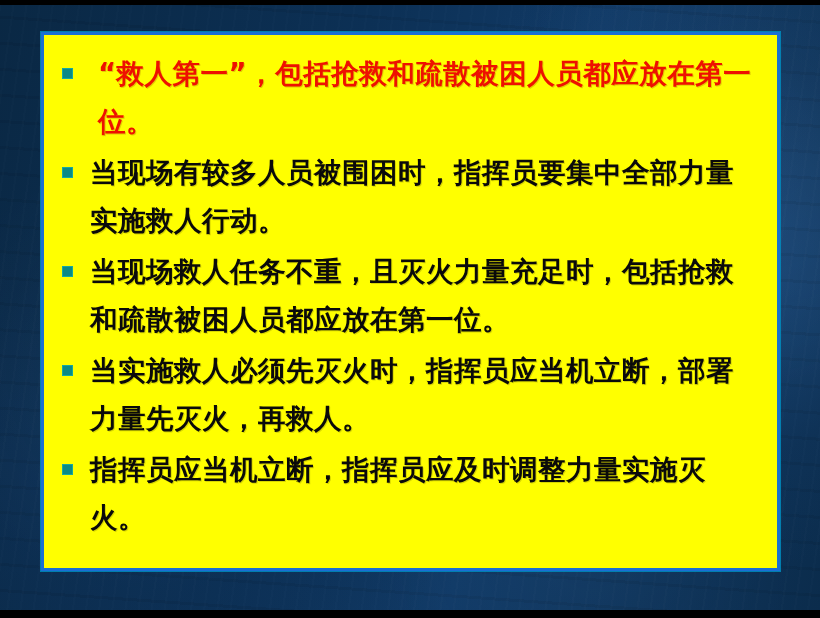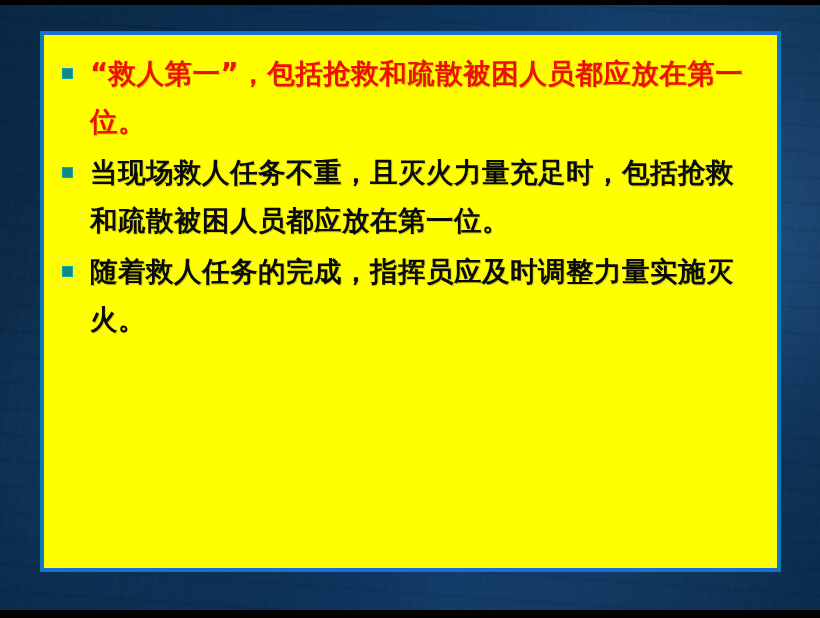--- a/index.html
+++ b/index.html
@@ -91,20 +91,21 @@
     top: 19px;
     width: 11px;
     height: 11px;
     background: #0b8a86;
     border: 1px solid #14a9a0;
     box-sizing: border-box;
   }
 
   li.bullet.accent .text {
     color: #ee1100;
+    margin-left: 8px;
   }
   li.bullet.accent {
     text-shadow: 1px 1px 0 rgba(140,60,0,0.25);
   }
 
   li.bullet .text {
     display: block;
   }
 </style>
 </head>
@@ -117,28 +118,36 @@
   <div class="letterbox bottom"></div>
 
   <div id="content-box">
     <ul class="bullets">
 
       <li class="bullet accent">
         <span class="marker"></span>
         <span class="text">“救人第一”，包括抢救和疏散被困人员都应放在第一位。</span>
       </li>
 
+      <li class="bullet">
+        <span class="marker"></span>
+        <span class="text">当现场有较多人员被围困时，指挥员要集中全部力量实施救人行动。</span>
+      </li>
 
       <li class="bullet">
         <span class="marker"></span>
         <span class="text">当现场救人任务不重，且灭火力量充足时，包括抢救和疏散被困人员都应放在第一位。</span>
       </li>
 
+      <li class="bullet">
+        <span class="marker"></span>
+        <span class="text">当实施救人必须先灭火时，指挥员应当机立断，部署力量先灭火，再救人。</span>
+      </li>
 
       <li class="bullet">
         <span class="marker"></span>
-        <span class="text">随着救人任务的完成，指挥员应及时调整力量实施灭火。</span>
+        <span class="text">指挥员应当机立断，指挥员应及时调整力量实施灭火。</span>
       </li>
 
     </ul>
   </div>
 
 </div>
 
 </body></html>

